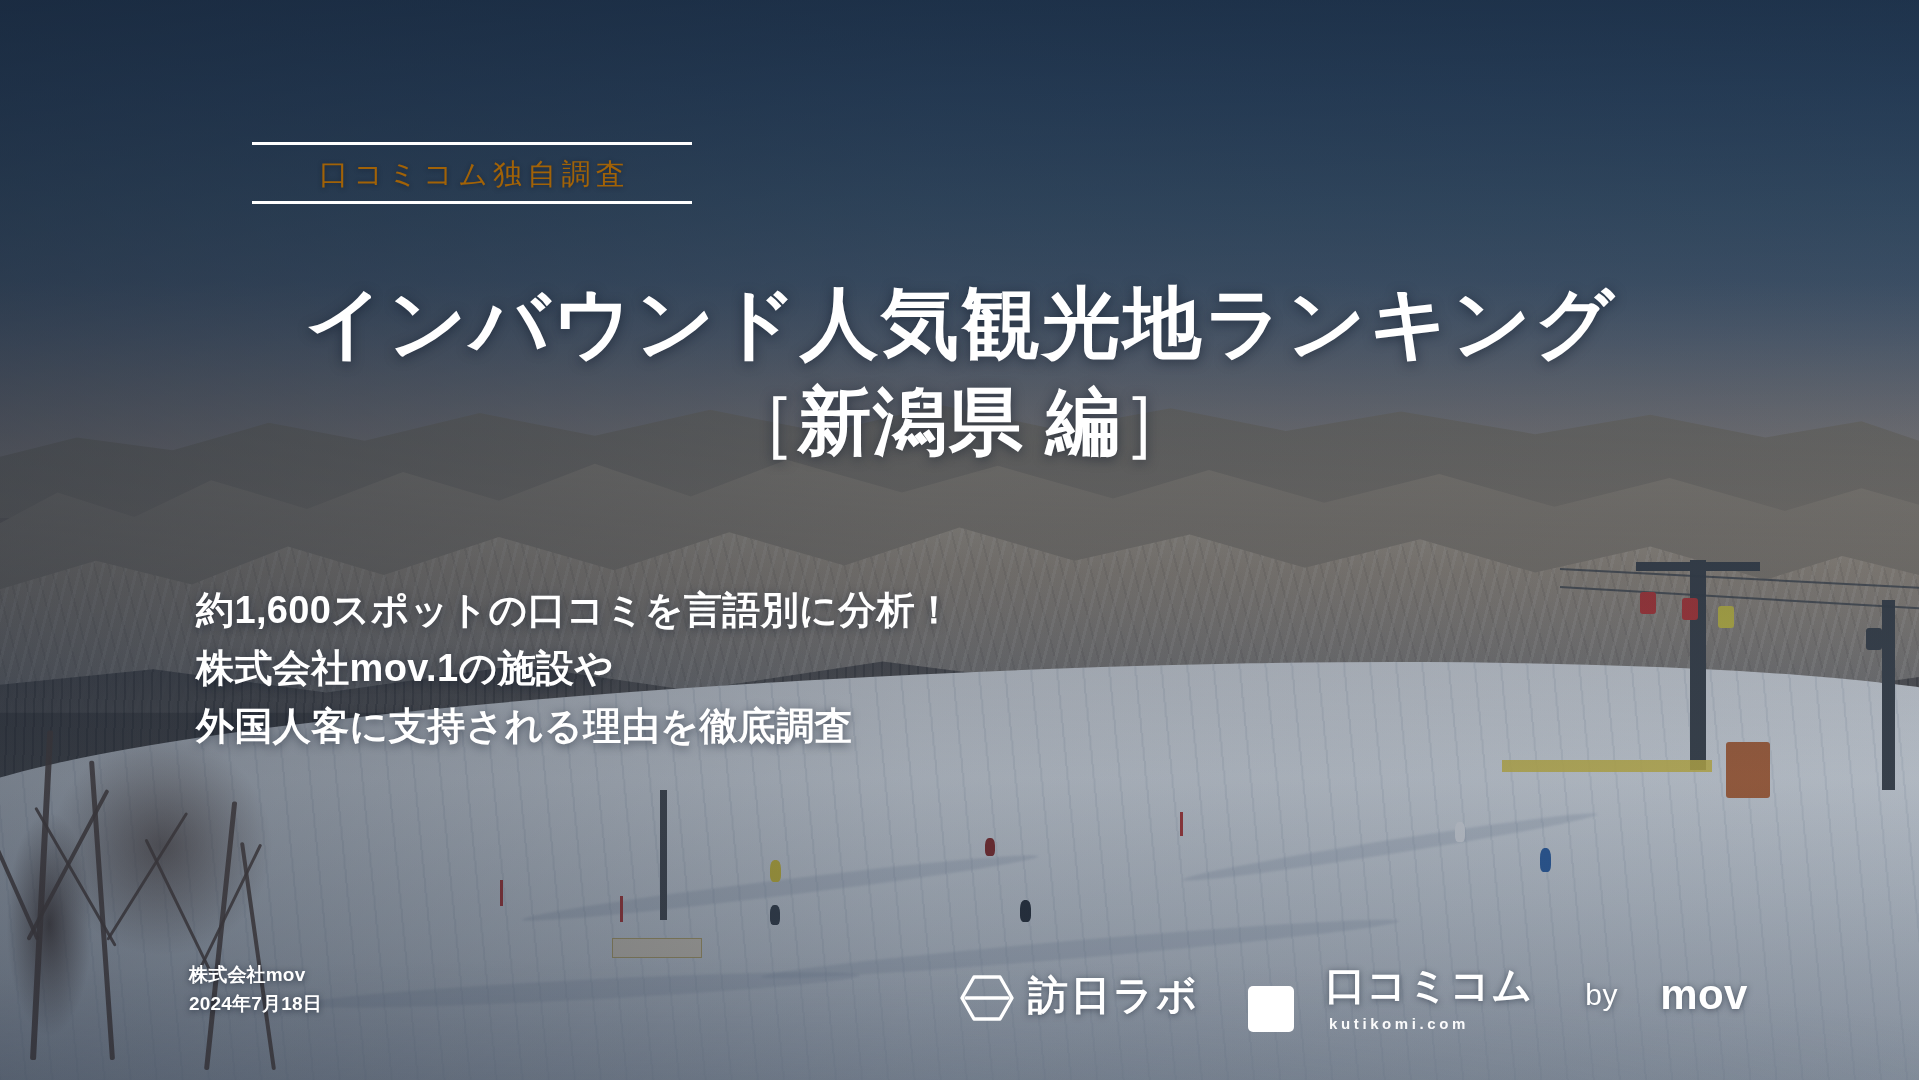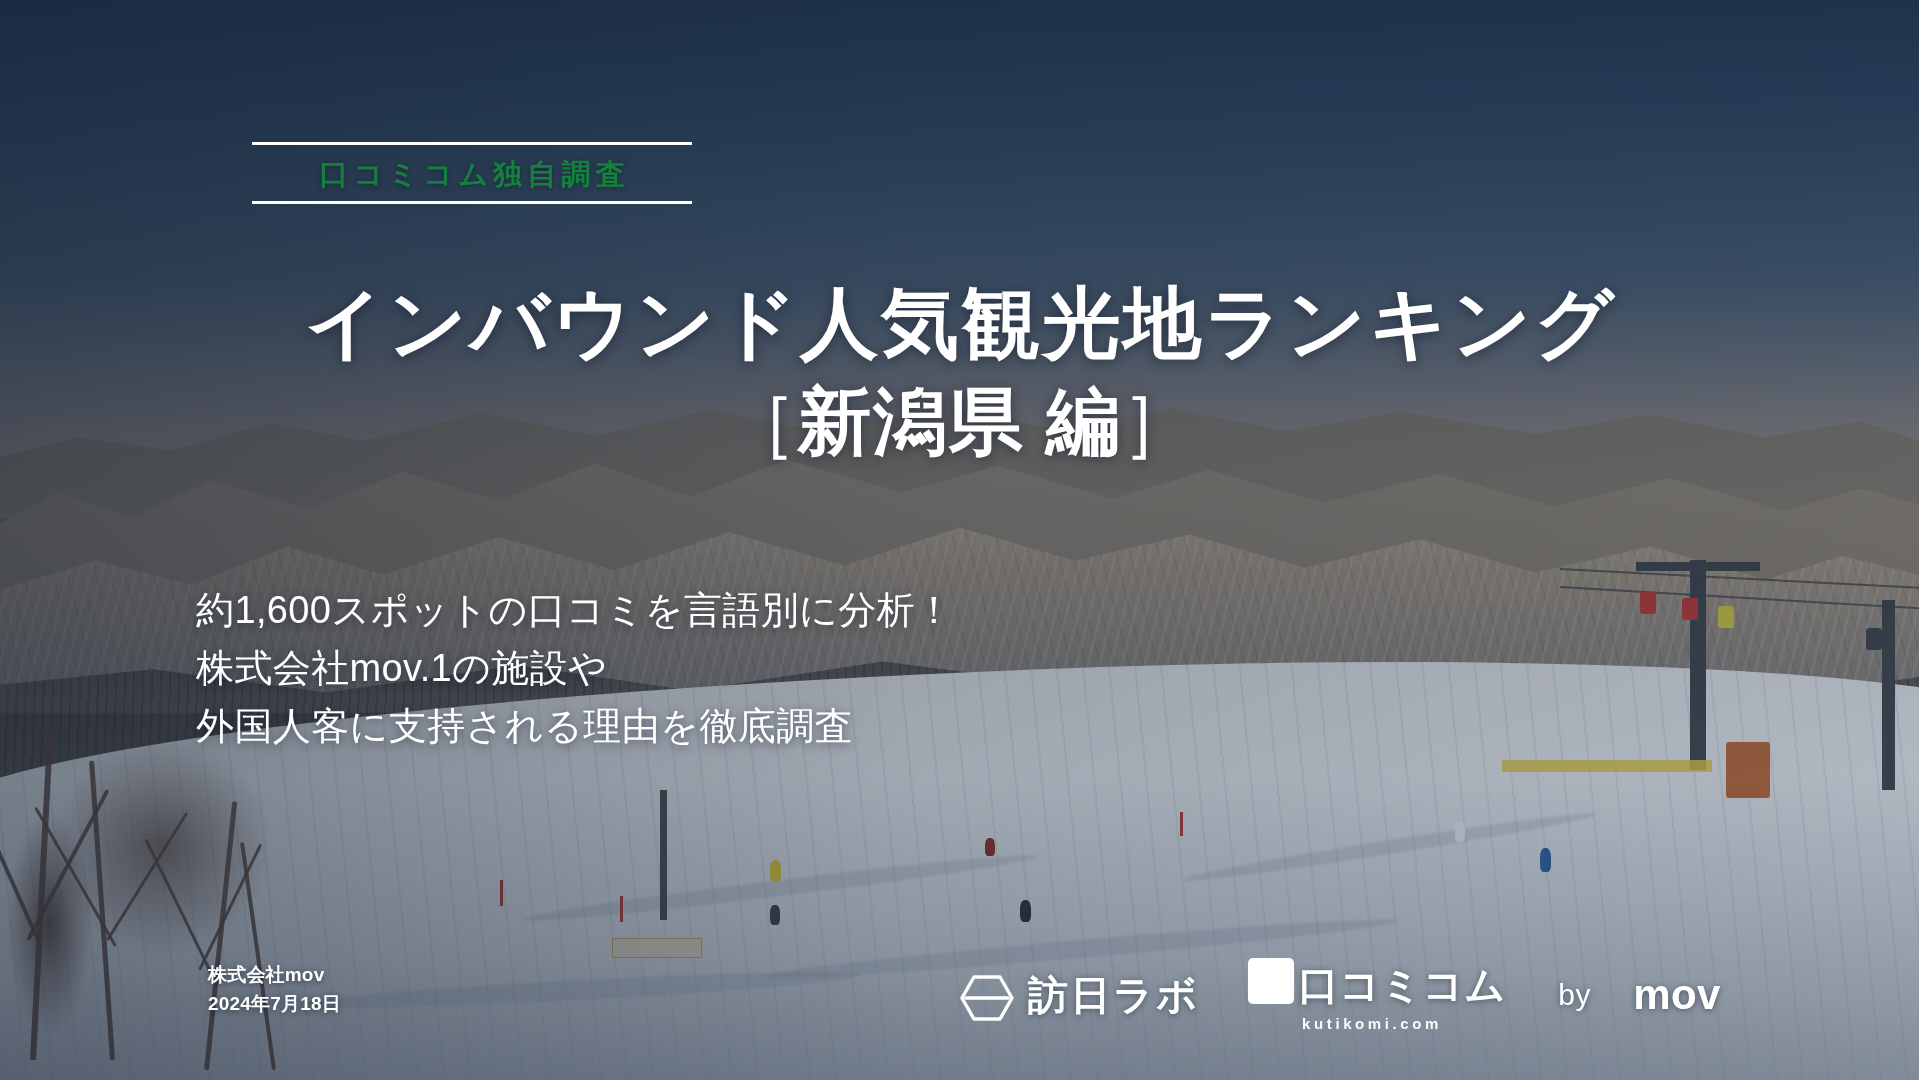--- a/index.html
+++ b/index.html
@@ -121,23 +121,23 @@
   .content { position:absolute; inset:0; }
 
   .badge {
     position:absolute; left:252px; top:142px; width:440px;
     text-align:center;
     padding:14px 0 12px;
     border-top:3px solid #ffffff;
     border-bottom:3px solid #ffffff;
   }
   .badge-text {
-    color:#15803d;
+    color:#a16207;
     font-size:29px;
-    font-weight:700;
+    font-weight:400;
     letter-spacing:.18em;
     text-indent:.18em;
     line-height:1.05;
     text-shadow:0 1px 5px rgba(10,20,35,.45);
   }
 
   .title {
     position:absolute; left:0; top:280px; width:1919px;
     text-align:center;
     color:#fff;
@@ -152,29 +152,29 @@
     margin-top:14px;
     font-size:74px;
     letter-spacing:.02em;
   }
   .title-sub .bk { font-weight:400; letter-spacing:0; }
 
   .lead {
     position:absolute; left:196px; top:582px; width:1100px;
     color:#fff;
     font-size:38px;
-    font-weight:400;
+    font-weight:700;
     line-height:1.52;
     letter-spacing:.01em;
     text-shadow:0 2px 10px rgba(12,22,38,.55);
   }
   .lead-line { white-space:nowrap; }
 
   .credit {
-    position:absolute; left:208px; top:960px;
+    position:absolute; left:189px; top:960px;
     color:#fff;
     font-size:19px;
     font-weight:700;
     line-height:1.55;
     letter-spacing:.01em;
     text-shadow:0 1px 6px rgba(12,22,38,.6);
   }
 
   
   .logos {
@@ -182,21 +182,21 @@
     display:flex; align-items:center; gap:30px;
     color:#fff;
   }
   .logo-houn { display:flex; align-items:flex-end; gap:14px; }
   .hex-mark { width:54px; height:50px; }
   .houn-text {
     font-size:40px; font-weight:700; letter-spacing:.06em;
     text-shadow:0 1px 6px rgba(12,22,38,.5);
   }
 
-  .logo-kuti { display:flex; align-items:flex-start; gap:4px; margin-left:12px;padding-left:7px; }
+  .logo-kuti { display:flex; align-items:flex-end; gap:31px; margin-left:12px;padding-left:7px; }
   .kuti-sq {
     width:46px; height:46px; background:#fff; border-radius:5px;
   }
   .kuti-stack { display:flex; flex-direction:column; align-items:flex-start; gap:2px; }
   .kuti-main {
     font-size:40px; font-weight:700; letter-spacing:.02em;
     text-shadow:0 1px 6px rgba(12,22,38,.5);
   }
   .kuti-sub {
     font-size:15px; font-weight:700; letter-spacing:.24em;

